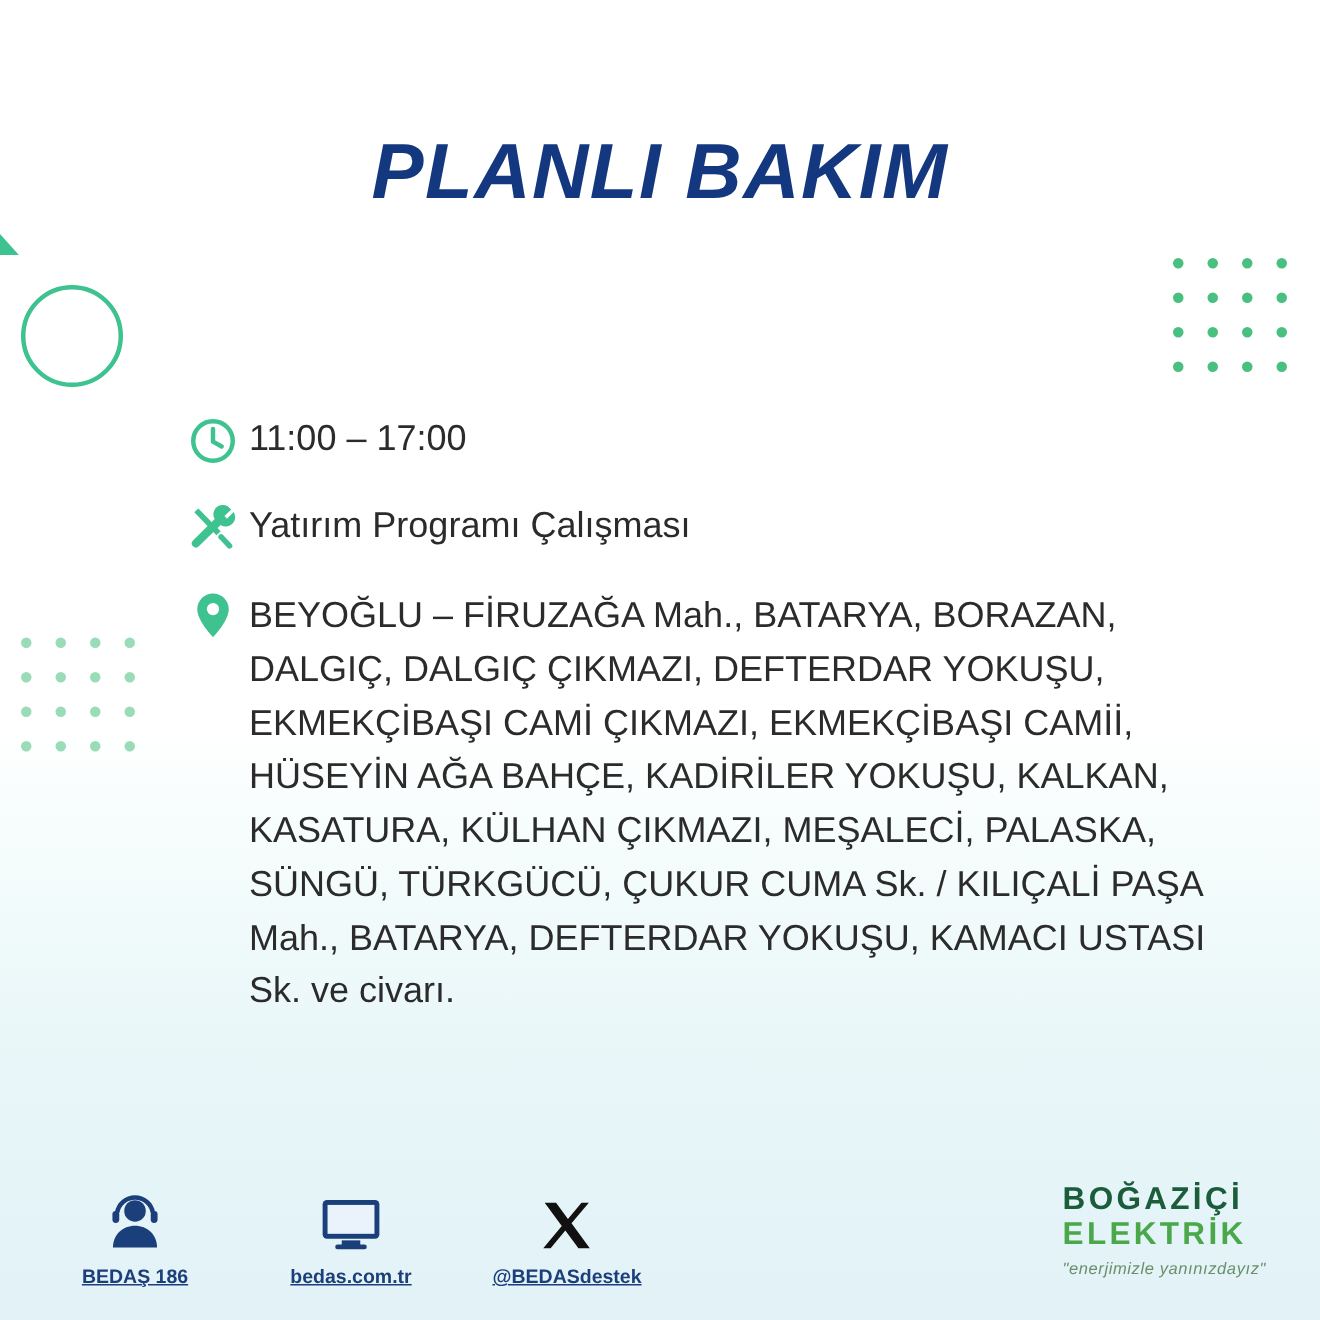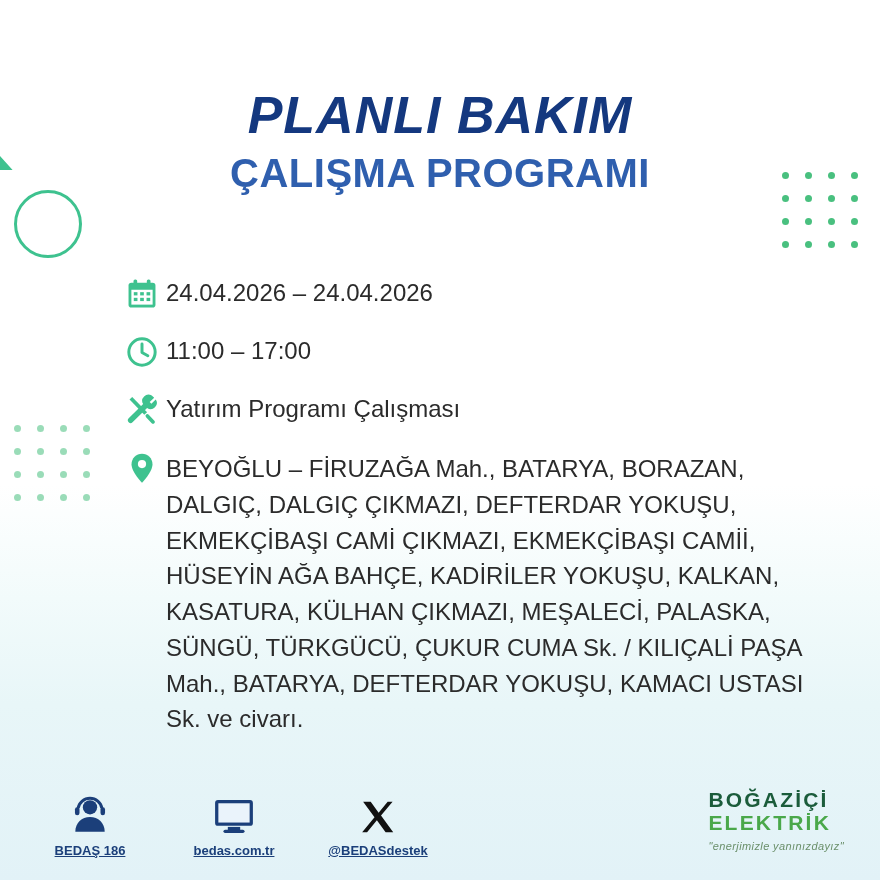--- a/index.html
+++ b/index.html
@@ -240,42 +240,24 @@
       <i></i>
       <i></i>
     <i></i>
       <i></i>
       <i></i>
       <i></i>
   </div>
 
   <div class="title-wrap">
     <div class="title-main">PLANLI BAKIM</div>
-    <div class="title-sub">ÇALIŞMA PROGRAMI</div>
   </div>
 
   <div class="info">
 
-    <div class="row">
-      <div class="ico">
-        <svg width="34" height="34" viewBox="0 0 24 24" aria-hidden="true">
-          <rect x="2.5" y="4" width="19" height="17.5" rx="2" fill="#3ec28f"></rect>
-          <rect x="4.5" y="9" width="15" height="10.5" fill="#ffffff"></rect>
-          <rect x="6" y="1.8" width="2.6" height="4" rx="1.1" fill="#3ec28f"></rect>
-          <rect x="15.4" y="1.8" width="2.6" height="4" rx="1.1" fill="#3ec28f"></rect>
-          <rect x="6.2" y="10.7" width="2.6" height="2.3" fill="#3ec28f"></rect>
-          <rect x="10.7" y="10.7" width="2.6" height="2.3" fill="#3ec28f"></rect>
-          <rect x="15.2" y="10.7" width="2.6" height="2.3" fill="#3ec28f"></rect>
-          <rect x="6.2" y="14.7" width="2.6" height="2.3" fill="#3ec28f"></rect>
-          <rect x="10.7" y="14.7" width="2.6" height="2.3" fill="#3ec28f"></rect>
-          <rect x="15.2" y="14.7" width="2.6" height="2.3" fill="#3ec28f"></rect>
-        </svg>
-      </div>
-      <div class="txt">24.04.2026 – 24.04.2026</div>
-    </div>
 
     <div class="row">
       <div class="ico">
         <svg width="34" height="34" viewBox="0 0 24 24" aria-hidden="true">
           <circle cx="12" cy="12" r="9.3" fill="none" stroke="#3ec28f" stroke-width="2.1"></circle>
           <path d="M12 6.4 V12.3 L16.1 14.6" fill="none" stroke="#3ec28f" stroke-width="2.1" stroke-linecap="round" stroke-linejoin="round"></path>
         </svg>
       </div>
       <div class="txt">11:00 – 17:00</div>
     </div>

